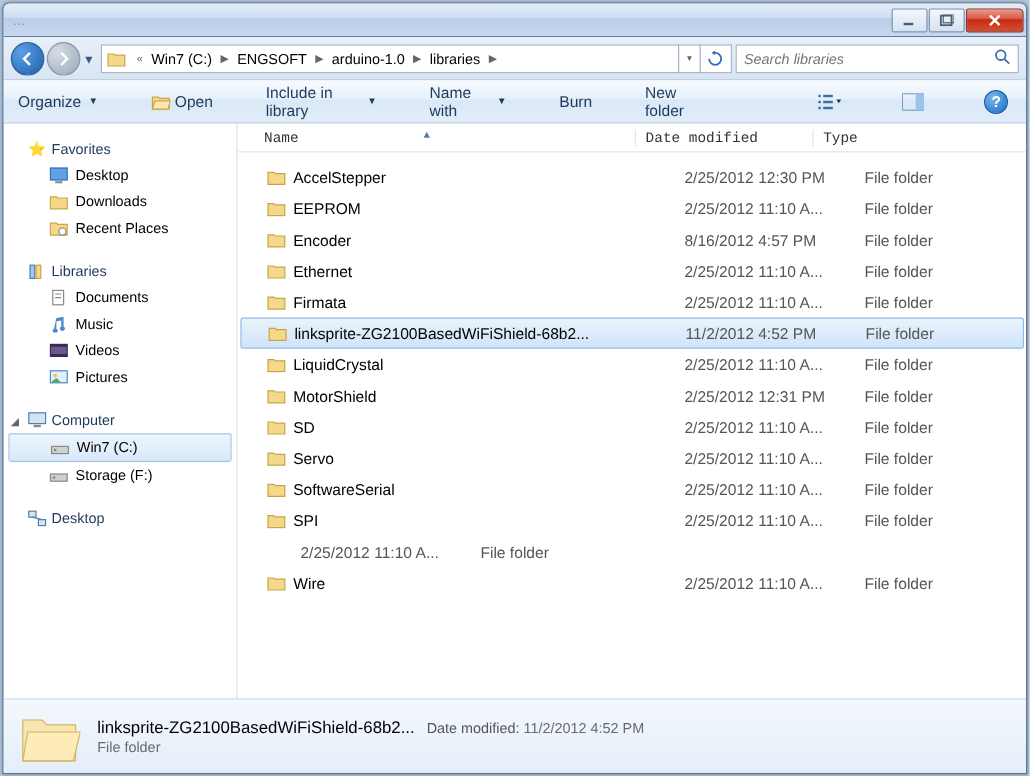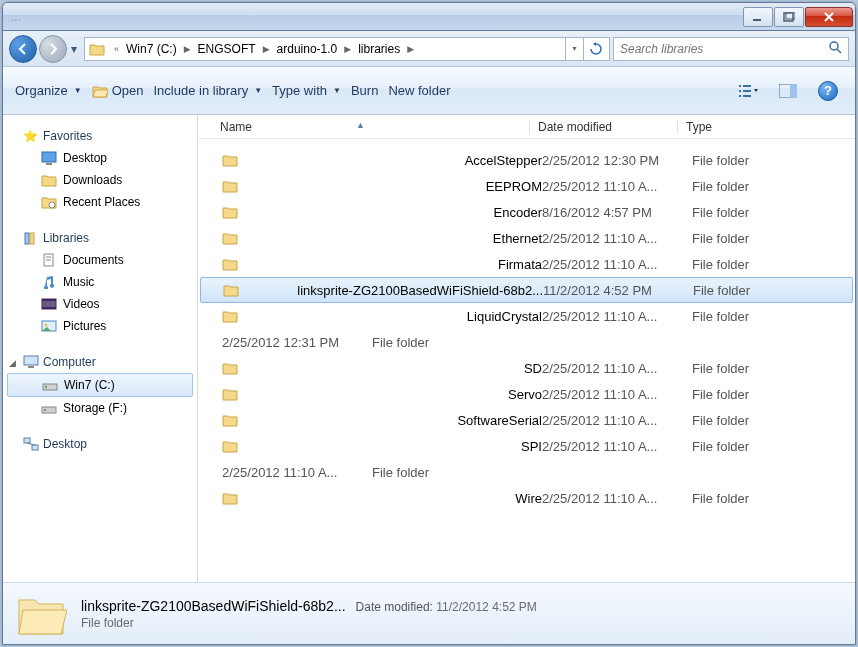--- a/index.html
+++ b/index.html
@@ -23,57 +23,57 @@
 .breadcrumb { flex: 1; height: 24px; background: #fff; border: 1px solid #a4b6cc; display: flex; align-items: center; padding: 0 2px; gap: 0; font-size: 12px; }
 .bc-icon { width: 20px; height: 18px; display: inline-flex; align-items: center; justify-content: center; margin-right: 2px; }
 .bc-chev { color: #666; padding: 0 5px; font-size: 9px; }
 .bc-seg { color: #000; padding: 0 2px; white-space: nowrap; }
 .bc-refresh { width: 24px; height: 24px; border-left: 1px solid #a4b6cc; display: flex; align-items: center; justify-content: center; margin-left: auto; }
 .bc-down { width: 18px; height: 24px; border-left: 1px solid #a4b6cc; display: flex; align-items: center; justify-content: center; color: #666; font-size: 8px; }
 .searchbox { width: 236px; height: 24px; background: #fff; border: 1px solid #a4b6cc; display: flex; align-items: center; padding: 0 6px; }
 .searchbox input { flex: 1; border: none; outline: none; font-size: 12px; color: #888; font-style: italic; }
 .searchbox .sicon { color: #3a6ea5; }
 
-.toolbar { height: 48px; background: linear-gradient(to bottom, #f7fbff 0%, #e6f0fb 45%, #dae8f7 46%, #e1edf9 100%); display: flex; align-items: center; padding: 5px 12px; gap: 10px; border-bottom: 1px solid #b4c5dc; color: #1e395b; font-size: 13px; }
+.toolbar { height: 36px; background: linear-gradient(to bottom, #f7fbff 0%, #e6f0fb 45%, #dae8f7 46%, #e1edf9 100%); display: flex; align-items: center; padding: 5px 12px; gap: 44px; border-bottom: 1px solid #b4c5dc; color: #1e395b; font-size: 13px; }
 .tool-item { display: flex; align-items: center; gap: 4px; cursor: default; }
 .tool-dd { font-size: 8px; color: #1e395b; margin-left: 2px; }
 .tool-spacer { flex: 1; }
 .tool-iconbtn { width: 30px; height: 24px; display: flex; align-items: center; justify-content: center; }
 .help-icon { width: 20px; height: 20px; border-radius: 50%; background: radial-gradient(circle at 35% 30%, #7bb6ef, #1a6bc4); color: #fff; font-weight: bold; display: flex; align-items: center; justify-content: center; font-size: 13px; border: 1px solid #185a9d; }
 
 .body { flex: 1; display: flex; overflow: hidden; }
 .sidebar { width: 195px; background: #fff; border-right: 1px solid #d9d9d9; overflow-y: auto; padding: 6px 0; }
 .sidebar::-webkit-scrollbar { width: 17px; }
 .sidebar::-webkit-scrollbar-track { background: #f0f0f0; }
 .sidebar::-webkit-scrollbar-thumb { background: #c8c8c8; border: 1px solid #a9a9a9; }
 .side-group { margin: 4px 0 14px 0; }
 .side-head { display: flex; align-items: center; gap: 4px; padding: 3px 8px 3px 20px; color: #1e395b; position: relative; }
 .side-tri { position: absolute; left: 6px; top: 7px; font-size: 9px; color: #666; }
 .side-item { display: flex; align-items: center; gap: 6px; padding: 3px 8px 3px 38px; color: #000; }
 .side-item.selected { background: linear-gradient(to bottom, #eef5fd, #d8e8fa); border: 1px solid #a2c4e8; border-radius: 2px; margin: 0 4px; padding-left: 34px; }
 .sicon16 { width: 16px; height: 16px; display: inline-flex; align-items: center; justify-content: center; }
 
 .main { flex: 1; display: flex; flex-direction: column; background: #fff; overflow: hidden; }
 .colheads { height: 24px; display: flex; align-items: center; border-bottom: 1px solid #e5e5e5; color: #333; font-size: 12px; padding-left: 14px; }
-.ch { padding: 0 8px; display: flex; gap: 4px; }
+.ch { padding: 0 8px; display: flex; gap: 4px; font-family: Liberation Mono, monospace; }
 .ch.name { width: 318px; border-right: 1px solid #e5e5e5; }
 .ch.date { width: 148px; border-right: 1px solid #e5e5e5; }
 .ch.type { flex: 1; }
 .sort-arrow { font-size: 9px; color: #5a7da8; margin-left: 100px; }
 
 .filelist { flex: 1; overflow: auto; padding-top: 8px; }
 .filelist::-webkit-scrollbar { height: 17px; width: 17px; }
 .filelist::-webkit-scrollbar-track { background: #f0f0f0; border: 1px solid #dedede; }
 .filelist::-webkit-scrollbar-thumb { background: linear-gradient(to bottom, #e8e8e8, #cfcfcf); border: 1px solid #a9a9a9; border-radius: 2px; }
 .filelist::-webkit-scrollbar-button { width: 17px; height: 17px; background: #e8e8e8; border: 1px solid #c0c0c0; }
 .frow { display: flex; align-items: center; height: 26px; padding-left: 24px; font-size: 13px; }
 .frow.selected { background: linear-gradient(to bottom, #eaf3fc, #cfe4f9); border: 1px solid #8db8e8; border-radius: 2px; margin: 0 2px; padding-left: 22px; }
 .fcell { display: flex; align-items: center; gap: 6px; }
-.fcell.name { width: 320px; overflow: hidden; white-space: nowrap; text-overflow: ellipsis; justify-content: space-between; }
-.fcell.date { width: 150px; color: #555; }
+.fcell.name { width: 320px; overflow: hidden; white-space: nowrap; text-overflow: ellipsis; }
+.fcell.date { width: 150px; color: #555; margin-left: 28px; }
 .fcell.type { flex: 1; color: #555; }
 
 .details { height: 62px; background: linear-gradient(to bottom, #f3f8fd, #e4eef9); border-top: 1px solid #cfdae8; display: flex; align-items: center; padding: 4px 12px; gap: 14px; }
 .details .bigicon { width: 52px; height: 48px; }
 .details .dtext { display: flex; flex-direction: column; gap: 2px; font-size: 12px; }
 .details .dname { color: #000; font-size: 14px; }
 .details .dsub { color: #6a6a6a; }
 .details .dmeta { color: #6a6a6a; }
 .details .dmeta .lbl { color: #555; }
 .folder-svg { width: 16px; height: 14px; }
@@ -164,21 +164,21 @@
             <path d="M3 6 L16 6 L14 13 L1 13 Z" fill="#fce8b0" stroke="#c9a547"></path>
           </svg>
         </span>
         <span>Open</span>
       </div>
     <div class="tool-item">
         <span>Include in library</span>
         <span class="tool-dd">▼</span>
       </div>
     <div class="tool-item">
-        <span>Type with</span>
+        <span>Name with</span>
         <span class="tool-dd">▼</span>
       </div>
     <div class="tool-item">
         <span>Burn</span>
       </div>
     <div class="tool-item">
         <span>New folder</span>
       </div>
     <div class="tool-spacer"></div>
     <div class="tool-iconbtn">
@@ -425,20 +425,28 @@
                 <svg class="folder-svg" viewBox="0 0 16 14">
                   <path d="M1 3 L6 3 L7 4 L15 4 L15 13 L1 13 Z" fill="#f5d88a" stroke="#c9a547"></path>
                 </svg>
               </span>
               <span>LiquidCrystal</span>
             </div>
             <div class="fcell date">2/25/2012 11:10 A...</div>
             <div class="fcell type">File folder</div>
           </div>
           <div class="frow">
+            <div class="fcell name">
+              <span class="sicon16">
+                <svg class="folder-svg" viewBox="0 0 16 14">
+                  <path d="M1 3 L6 3 L7 4 L15 4 L15 13 L1 13 Z" fill="#f5d88a" stroke="#c9a547"></path>
+                </svg>
+              </span>
+              <span>MotorShield</span>
+            </div>
             <div class="fcell date">2/25/2012 12:31 PM</div>
             <div class="fcell type">File folder</div>
           </div>
           <div class="frow">
             <div class="fcell name">
               <span class="sicon16">
                 <svg class="folder-svg" viewBox="0 0 16 14">
                   <path d="M1 3 L6 3 L7 4 L15 4 L15 13 L1 13 Z" fill="#f5d88a" stroke="#c9a547"></path>
                 </svg>
               </span>

